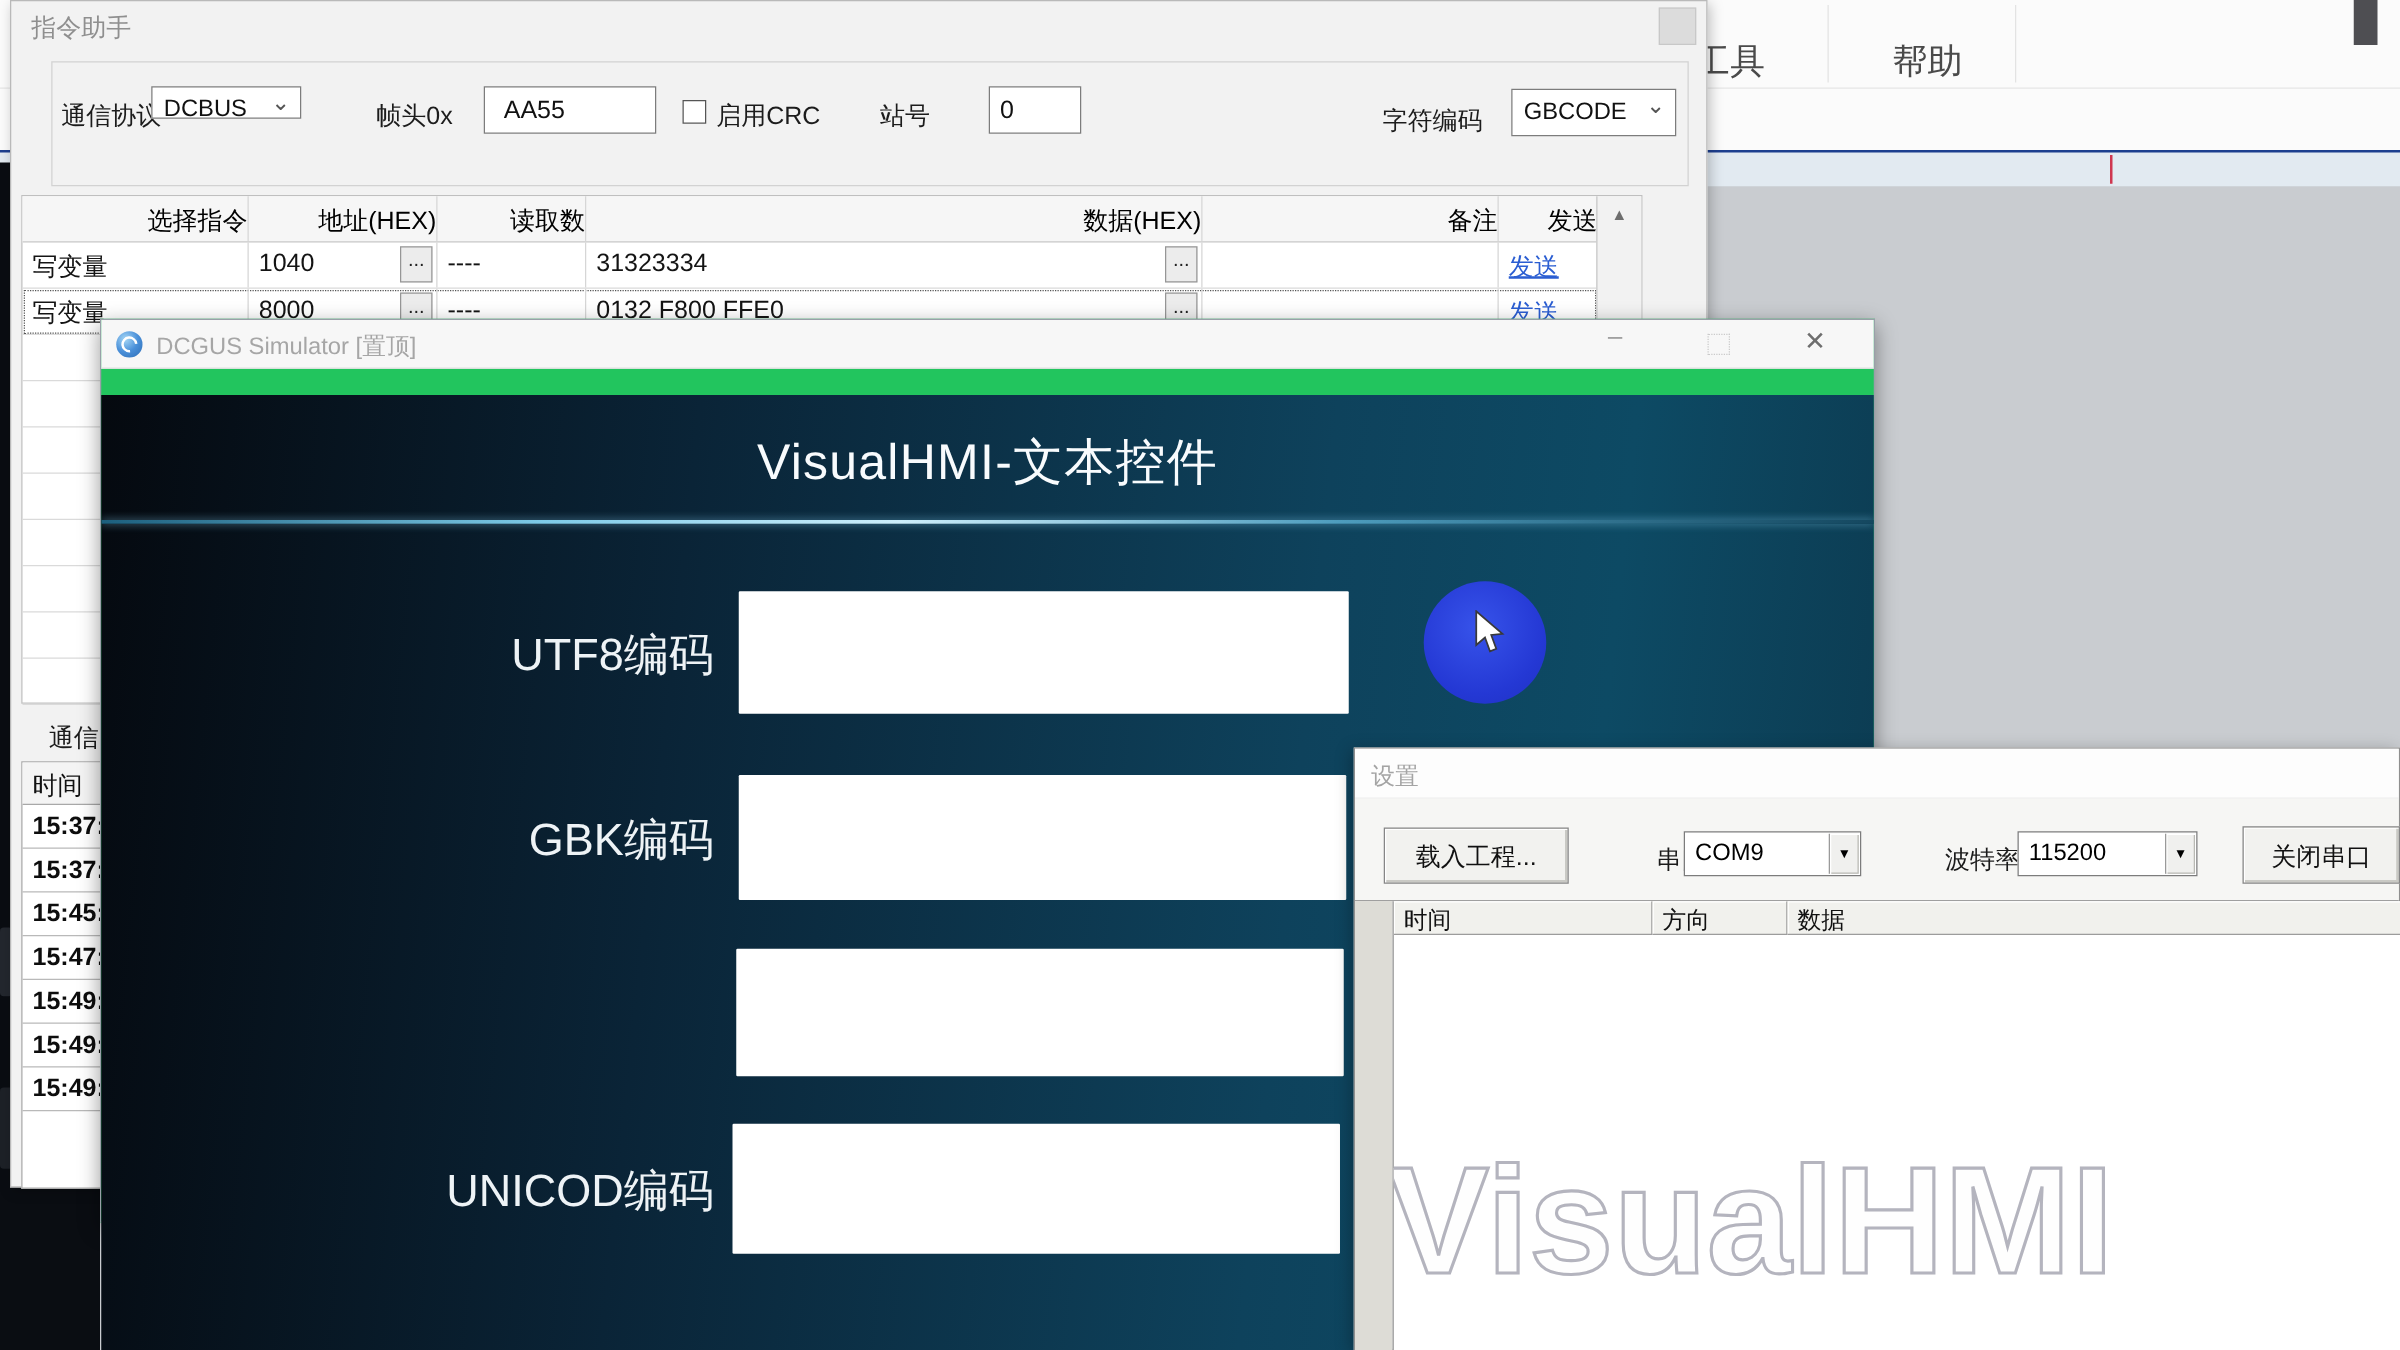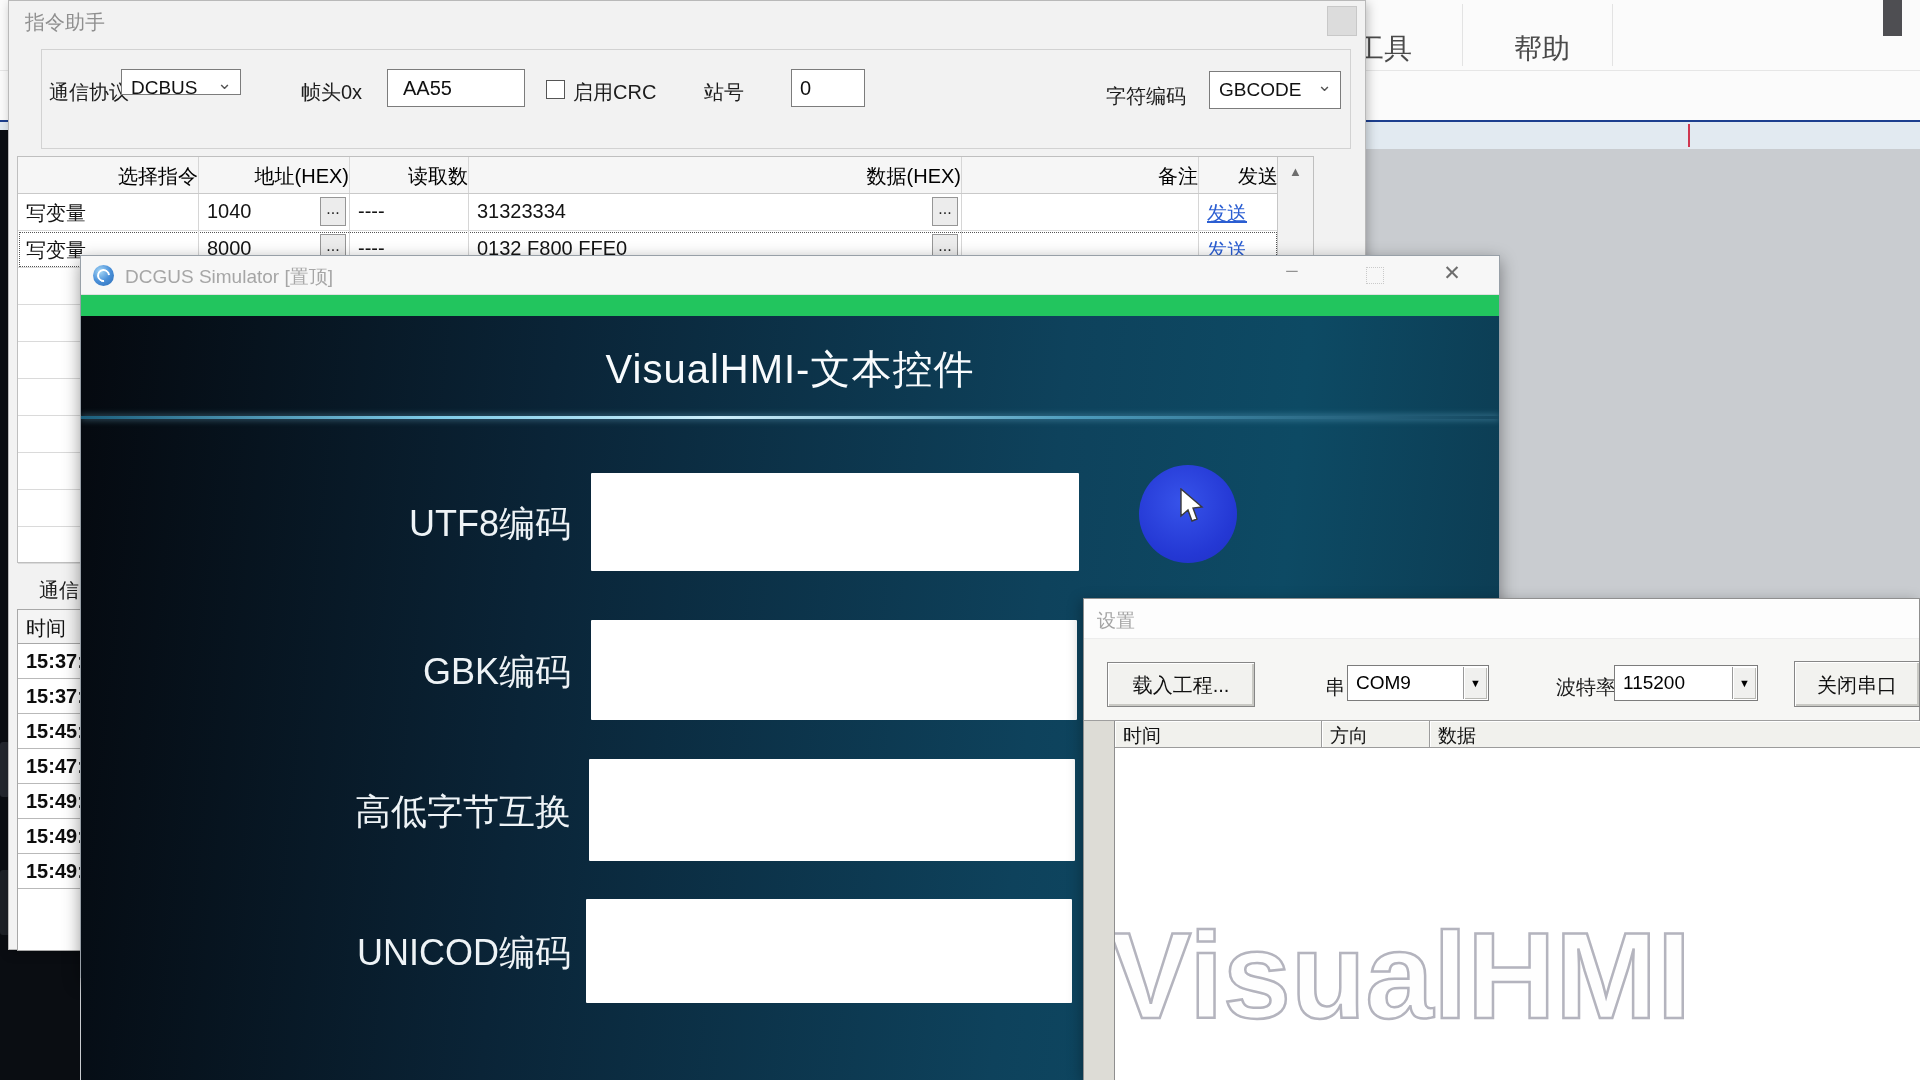--- a/index.html
+++ b/index.html
@@ -196,21 +196,20 @@
     <div class="abs sim-body">
       <div class="abs sim-heading">VisualHMI-文本控件</div>
       <div class="abs sim-sep"></div>
 
       <div class="abs sim-label" style="top:184px;">UTF8编码</div>
       <input class="abs sim-input" style="left: 510px; top: 157px; width: 488px; height: 98px;">
 
       <div class="abs sim-label" style="top:332px;">GBK编码</div>
       <input class="abs sim-input" style="left: 510px; top: 304px; width: 486px; height: 100px;">
 
-      <div class="abs sim-label" style="top:472px;">高低字节互换</div>
       <input class="abs sim-input" style="left: 508px; top: 443px; width: 486px; height: 102px;">
 
       <div class="abs sim-label" style="top:613px;">UNICOD编码</div>
       <input class="abs sim-input" style="left: 505px; top: 583px; width: 486px; height: 104px;">
 
       <div class="abs blue-circle"></div>
       <svg class="abs" style="left:1098px; top:172px;" width="26" height="38" viewBox="0 0 26 38">
         <path d="M2 1 L2 28 L9 22 L13 33 L18 31 L14 20 L23 19 Z" fill="#ffffff" stroke="#3a3a3a" stroke-width="1.4"></path>
       </svg>
 

